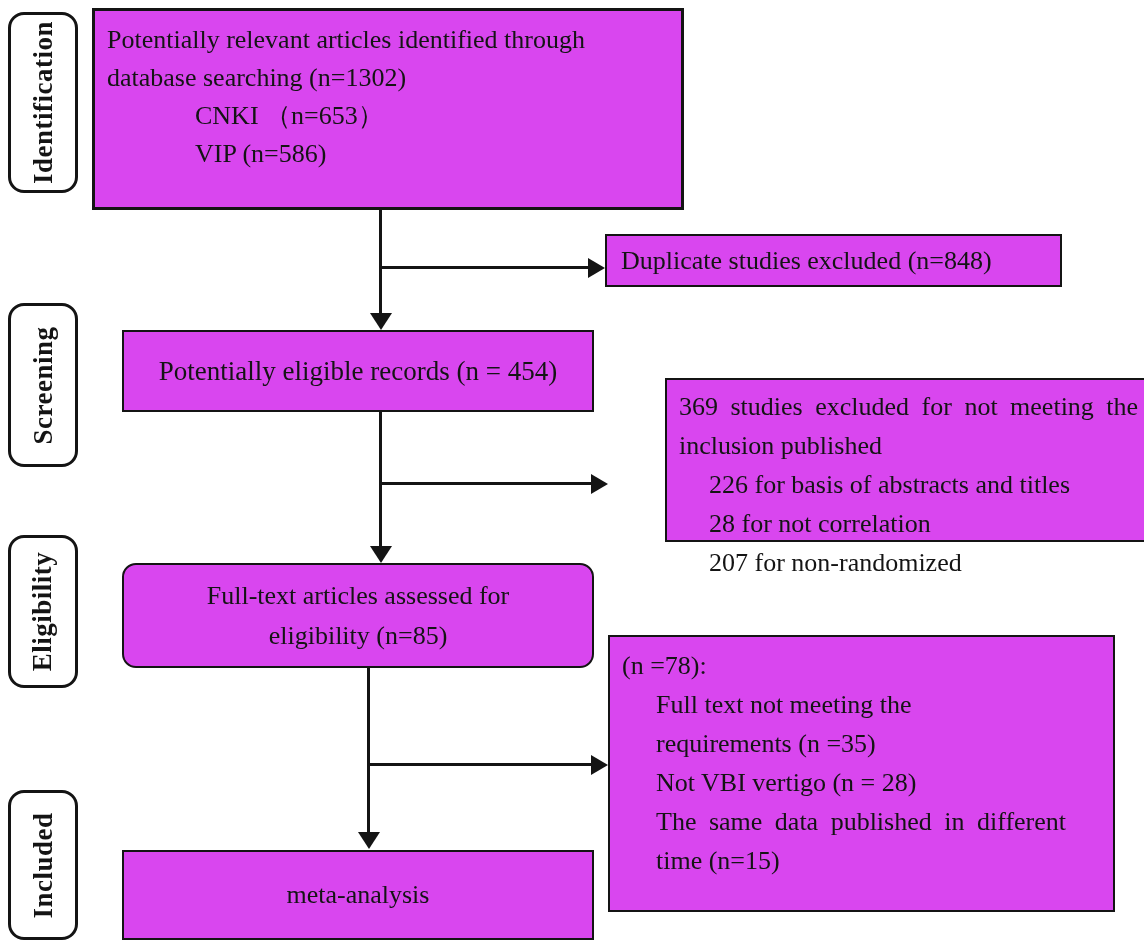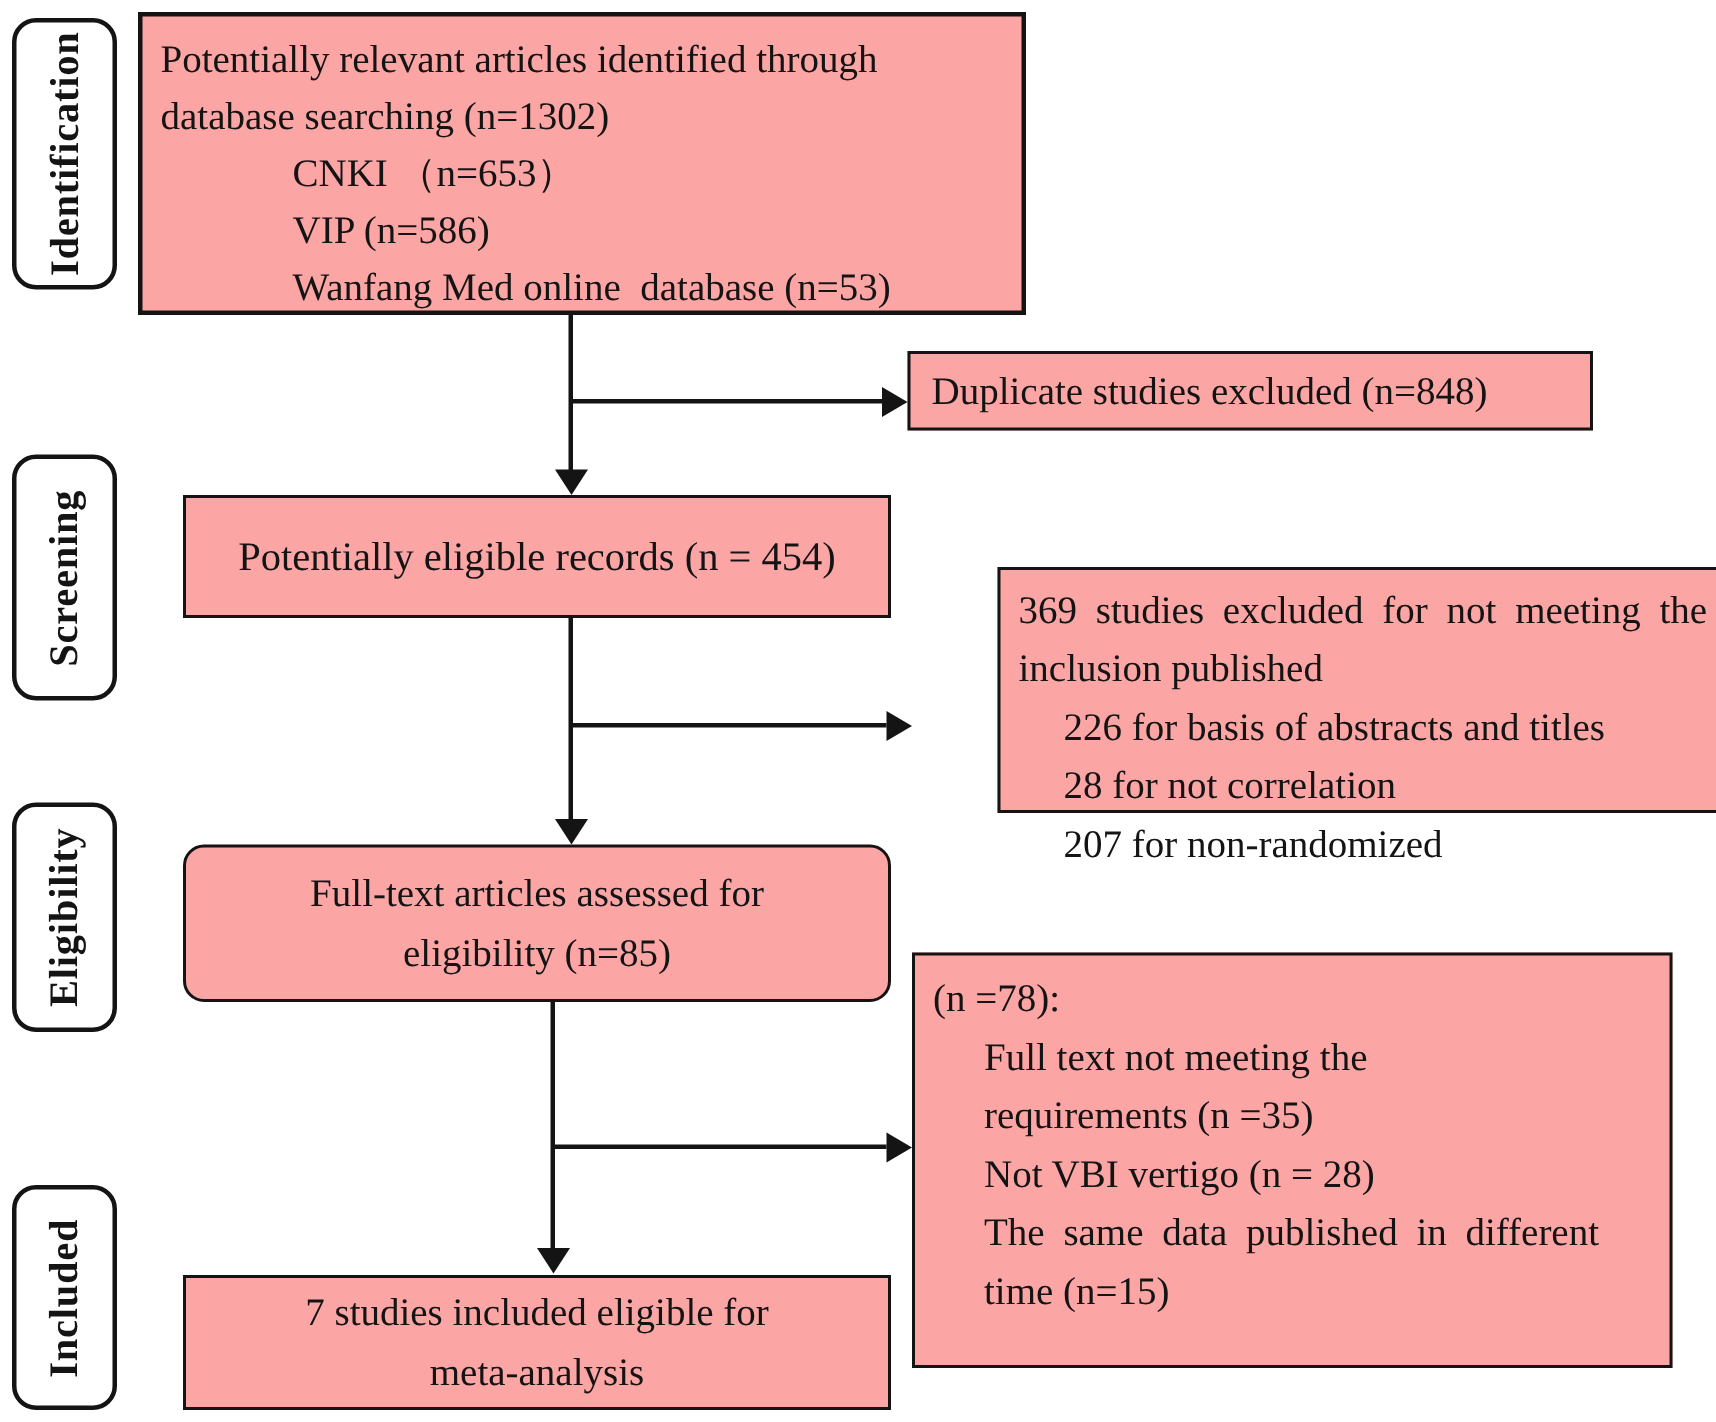--- a/index.html
+++ b/index.html
@@ -34,21 +34,21 @@
     letter-spacing: 0.5px;
   }
   .stage-identification { top: 12px;  height: 181px; }
   .stage-screening      { top: 303px; height: 164px; }
   .stage-eligibility    { top: 535px; height: 153px; }
   .stage-included       { top: 790px; height: 150px; }
 
   
   .box {
     position: absolute;
-    background: #fca5a5;
+    background: #d946ef;
     border: 2px solid #141414;
     box-sizing: border-box;
     font-size: 26px;
     line-height: 38px;
   }
   .box .line { white-space: pre; }
 
   .box-identified {
     left: 92px; top: 8px; width: 592px; height: 202px;
     border-width: 3px;
@@ -139,34 +139,32 @@
   </div>
   <div class="stage stage-included">
     <span>Included</span>
   </div>
 
   <div class="box box-identified">
     <div class="line">Potentially relevant articles identified through</div>
     <div class="line">database searching (n=1302)</div>
     <div class="line indent">CNKI （n=653）</div>
     <div class="line indent">VIP (n=586)</div>
-    <div class="line indent">Wanfang Med online  database (n=53)</div>
   </div>
 
   <div class="box box-eligible-records">
     <div class="line">Potentially eligible records (n = 454)</div>
   </div>
 
   <div class="box box-fulltext-assessed">
     <div class="line">Full-text articles assessed for</div>
     <div class="line">eligibility (n=85)</div>
   </div>
 
   <div class="box box-included-studies">
-    <div class="line">7 studies included eligible for</div>
     <div class="line">meta-analysis</div>
   </div>
 
   <div class="box box-duplicates">
     <div class="line">Duplicate studies excluded (n=848)</div>
   </div>
 
   <div class="box box-excluded-369">
     <div class="line wide-words">369 studies excluded for not meeting the</div>
     <div class="line">inclusion published</div>

